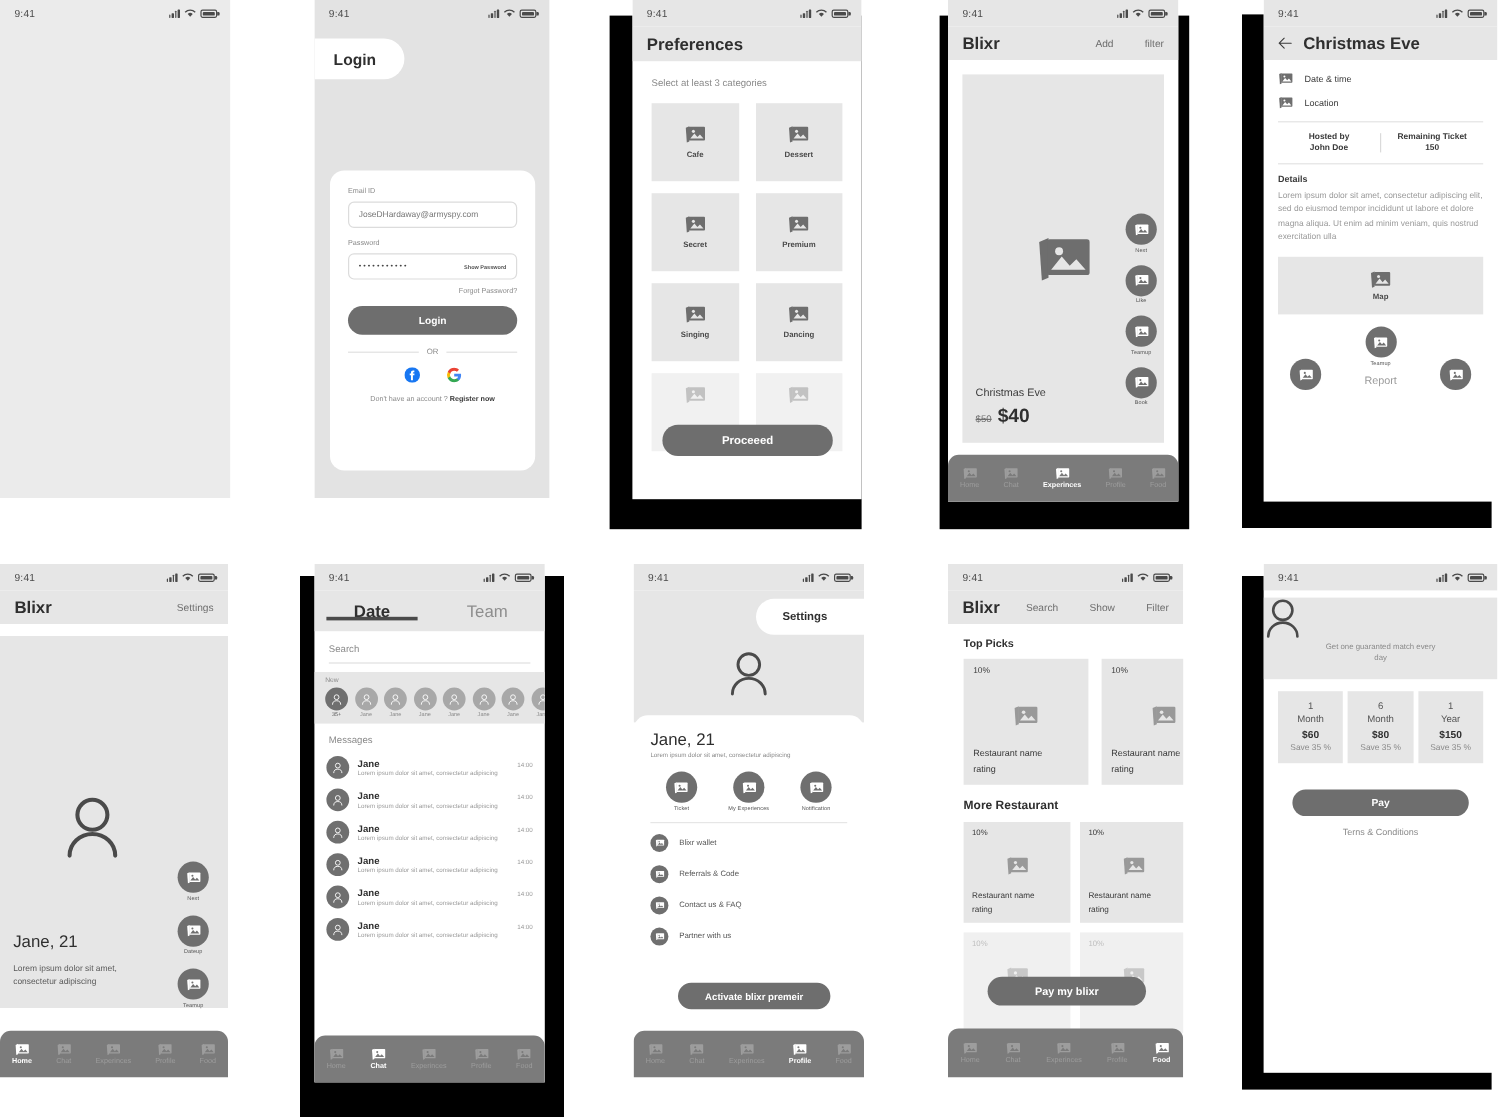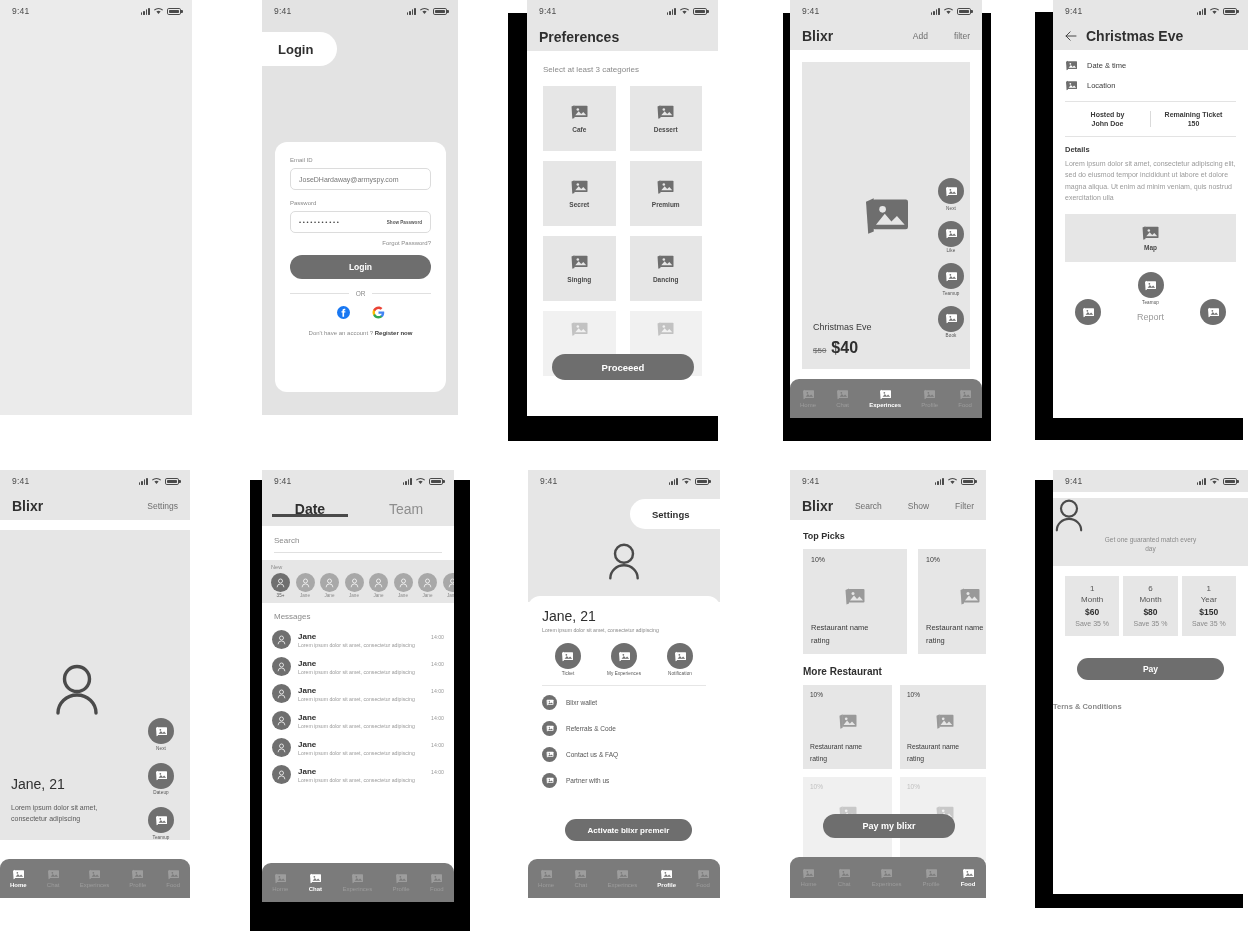--- a/index.html
+++ b/index.html
@@ -1589,15 +1589,15 @@
       <div style="flex:1;background:#e6e6e6;padding:8px 0 9px 0;text-align:center;">
         <div style="font-size:8px;color:#555;">1</div>
         <div style="font-size:8px;color:#555;margin-top:2px;">Year</div>
         <div style="font-size:8.5px;font-weight:700;color:#2f2f2f;margin-top:3px;">$150</div>
         <div style="font-size:7px;color:#8a8a8a;margin-top:3px;">Save 35 %</div>
       </div>
     </div>
     <div class="pill-btn" style="margin:22px 24px 0 24px;height:22px;font-size:8.5px;">
       <span>Pay</span>
     </div>
-    <div style="margin-top:22px;font-size:7.5px;color:#8a8a8a;font-weight:bold;">Terns &amp; Conditions</div>
+    <div style="margin-top:9px;text-align:center;font-size:7.5px;color:#8a8a8a;">Terns &amp; Conditions</div>
   </div>
 </div>
 
 </body></html>

